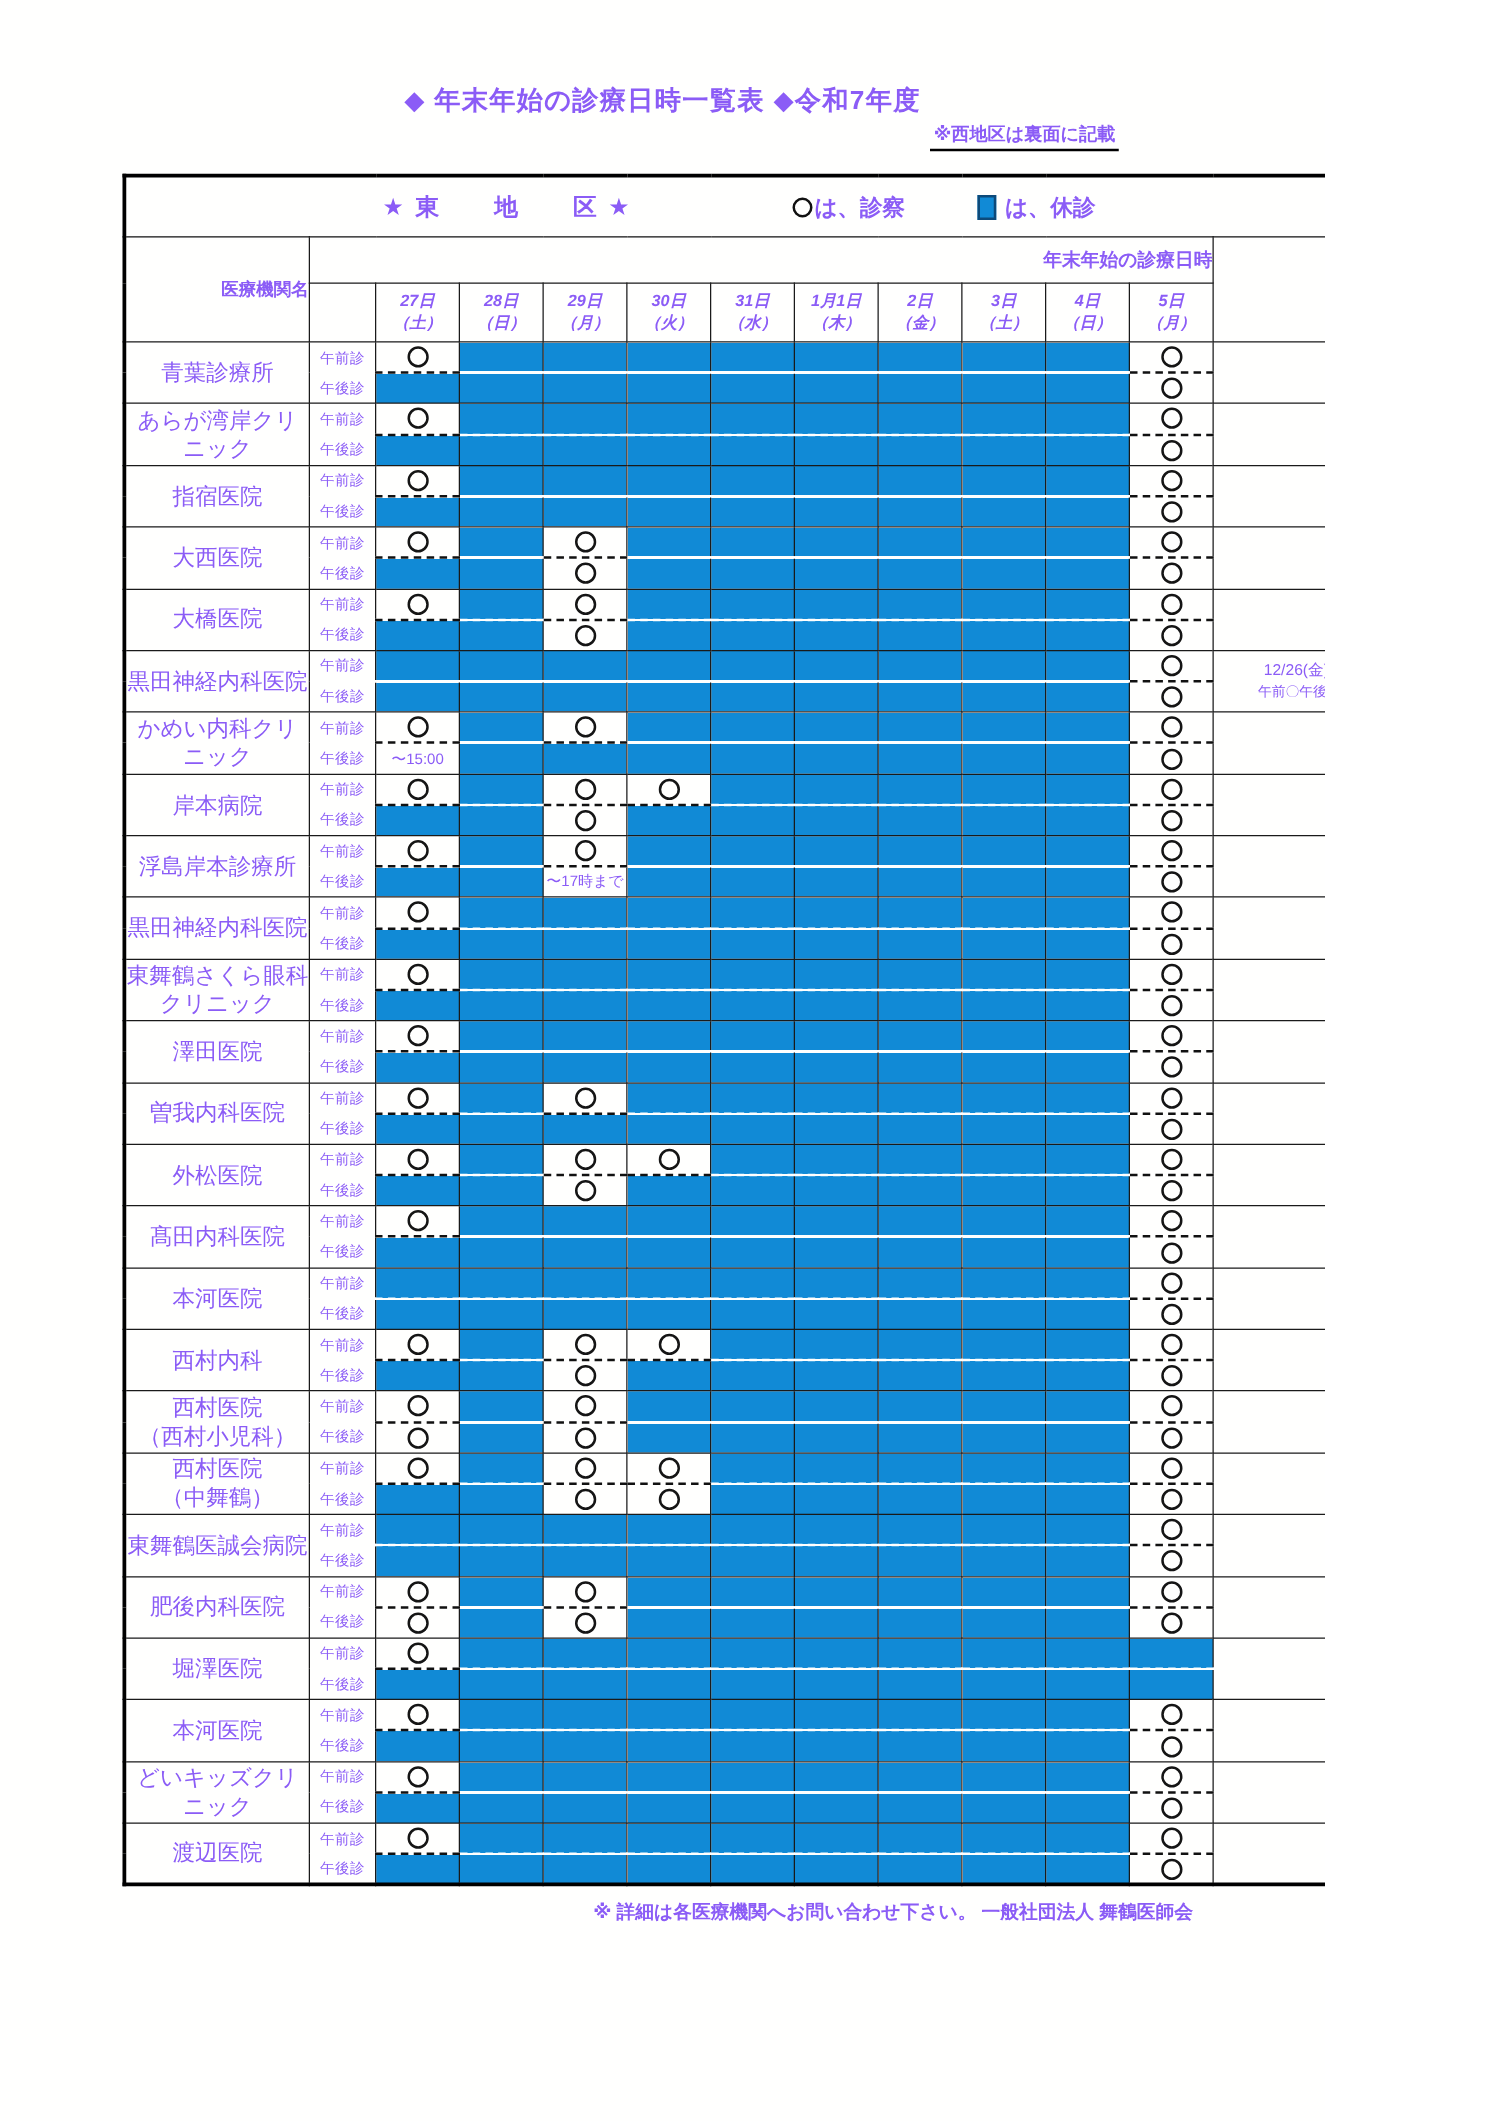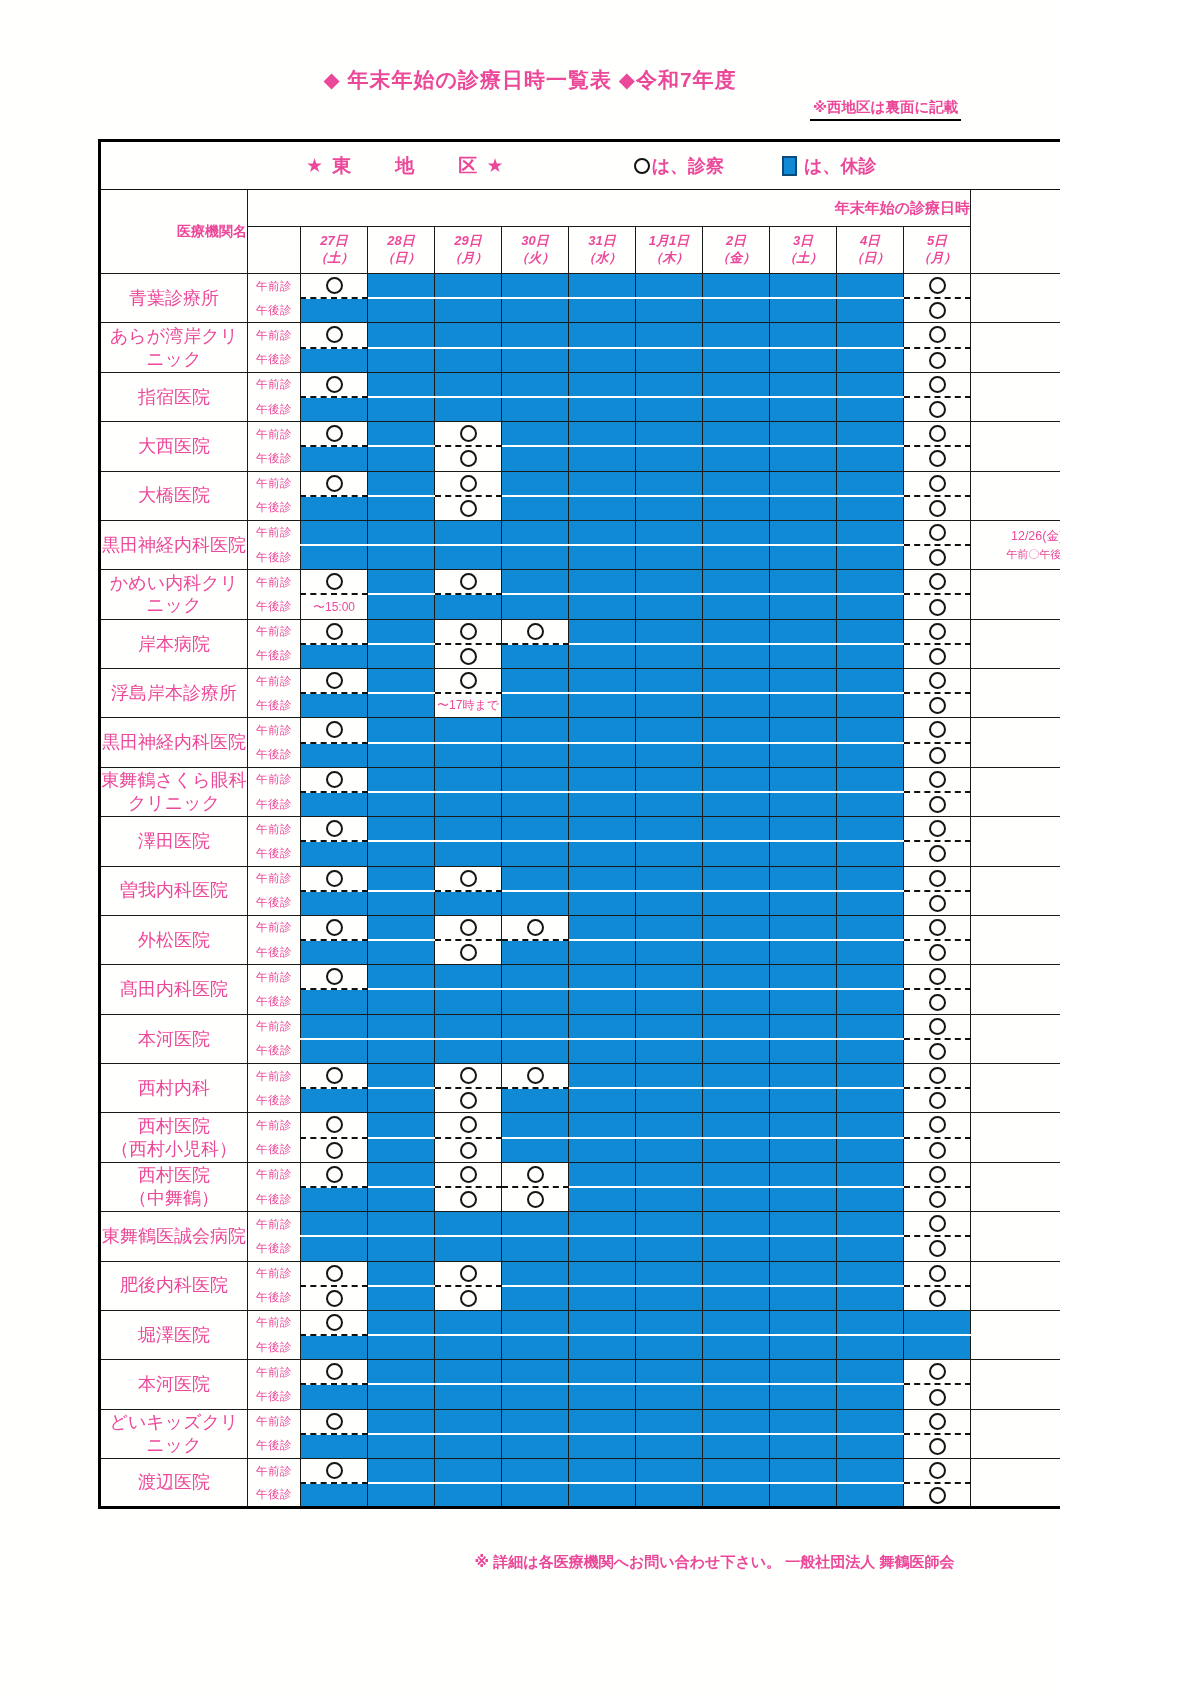--- a/index.html
+++ b/index.html
@@ -1,21 +1,21 @@
 <!DOCTYPE html>
 <html style="--closed-blue: #118ad6;"><head>
 <meta charset="utf-8">
 <style>
   html,body{margin:0;padding:0;background:#ffffff;}
   .page{position:relative;width:1060px;height:1697px;background:#fffffe;overflow:hidden;
-        font-family:"Liberation Sans","DejaVu Sans",sans-serif;color:#ec4899;}
+        font-family:"Liberation Sans","DejaVu Sans",sans-serif;color:#8b5cf6;}
 
   .doc-title{position:absolute;top:66px;left:0;width:100%;text-align:center;
              font-size:21px;font-weight:700;letter-spacing:1px;}
-  .top-note{position:absolute;top:98px;left:810px;font-size:14.5px;font-weight:700;
+  .top-note{position:absolute;top:98px;left:744px;font-size:14.5px;font-weight:700;
             border-bottom:2.5px solid #000;padding:0 3px 2px 3px;}
 
   table.sched{position:absolute;top:139px;left:98px;width:1005px;
               border-collapse:collapse;table-layout:fixed;border:3px solid #000;}
   .sched td,.sched th{border:1px solid #1a1a1a;padding:0;overflow:hidden;}
 
   
   .legend-row td{height:47px;border-bottom:1.5px solid #111;margin-top:48px;}
   .legend-flex{display:flex;align-items:center;height:100%;font-weight:700;}
   .area{margin-left:205px;font-size:19px;letter-spacing:2px;white-space:pre;}
@@ -46,21 +46,21 @@
   tr.am-row td.day{border-bottom:2px dashed #111;}
   tr.am-row td.day.closed{border-bottom:2px dashed #fff;}
   tr.pm-row td.day{border-top:none;}
   .circle{width:17px;height:17px;border:2px solid #151515;border-radius:50%;
           margin:0 auto;box-sizing:border-box;background:transparent;}
   .cell-text{font-size:12px;display:block;text-align:center;}
   td.remark{font-size:12.5px;text-align:center;line-height:1.6;}
   td.remark .line2{font-size:11px;}
 
   .footer-note{position:absolute;top:1520px;left:98px;width:1005px;box-sizing:border-box;
-               padding-left:228px;text-align:center;font-size:15px;font-weight:600;margin-top:33px;}
+               padding-left:228px;text-align:center;font-size:15px;font-weight:600;}
 </style>
 </head>
 <body>
 
 <div class="page">
 
   <div class="doc-title">◆ 年末年始の診療日時一覧表 ◆令和7年度</div>
   <div class="top-note">※西地区は裏面に記載</div>
 
   <table class="sched">

